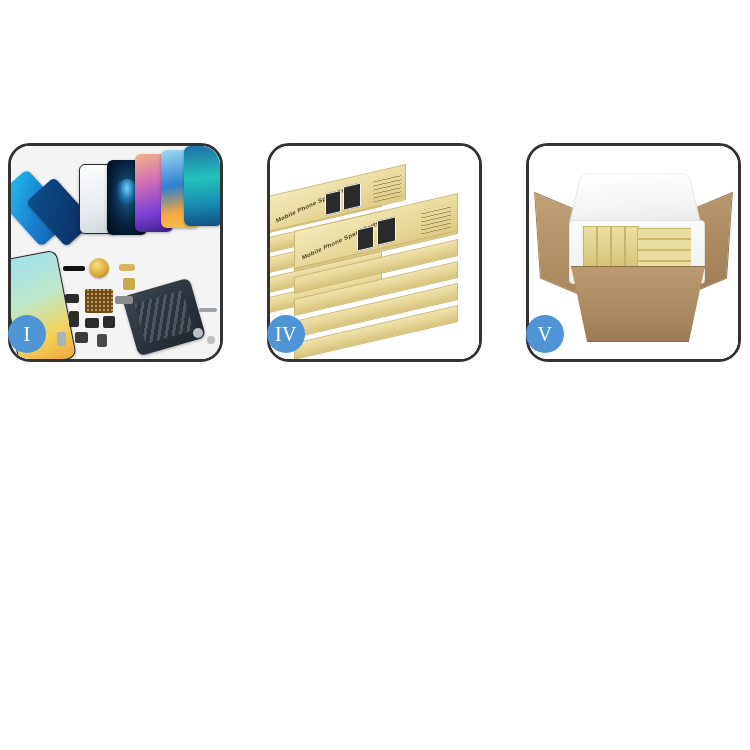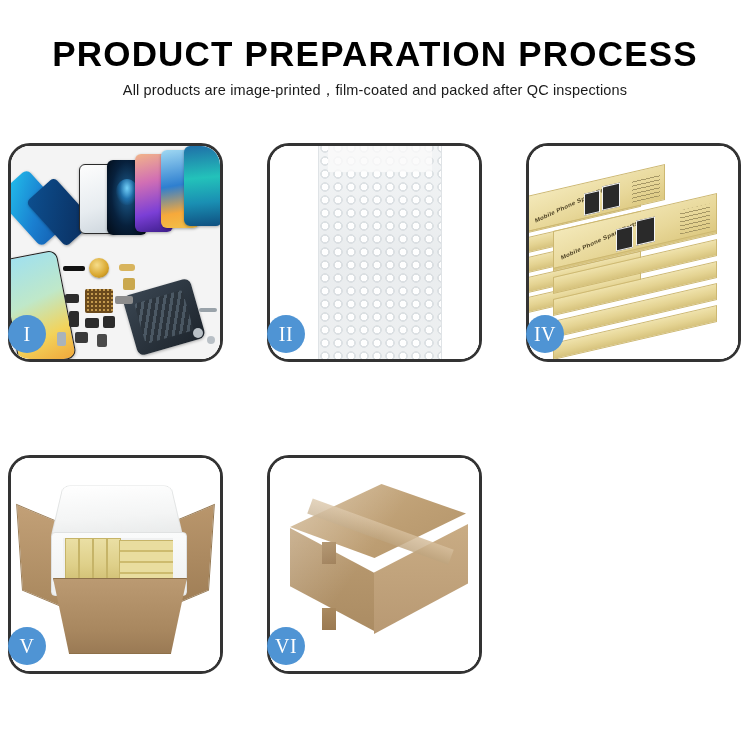--- a/index.html
+++ b/index.html
@@ -419,24 +419,20 @@
     position:absolute; left: 12px; top: 18px; width: 196px; height: 170px;
     background: linear-gradient(125deg, rgba(255,255,255,.35) 0%, rgba(255,255,255,0) 45%);
     pointer-events:none;
   }
 </style>
 </head>
 <body>
 
 <div class="page">
 
-  <div class="header">
-    <div class="title">PRODUCT PREPARATION PROCESS</div>
-    <div class="subtitle">All products are image-printed，film-coated and packed after QC inspections</div>
-  </div>
 
   <div class="grid">
 
     <div class="panel">
       <div class="panel-inner">
         <div class="scene-parts">
           <div class="ph ph-a"></div>
           <div class="ph ph-a2"></div>
           <div class="ph ph-front"></div>
           <div class="ph ph-jelly"></div>
@@ -459,37 +455,20 @@
           <div class="bit b10"></div>
           <div class="bit b11"></div>
           <div class="bit b12"></div>
           <div class="bit b13"></div>
           <div class="bit b14"></div>
         </div>
       </div>
       <div class="badge">I</div>
     </div>
 
-    <div class="panel">
-      <div class="panel-inner">
-        <div class="scene-bubble">
-          <div class="bb-screen"></div>
-          <div class="bb-gold1"></div>
-          <div class="bb-conn"></div>
-          <div class="bb-flex"></div>
-          <div class="bb-bar"></div>
-          <div class="bb-gold2"></div>
-          <div class="bb-gold3"></div>
-          <div class="bb-red"></div>
-          <div class="bubble-bag"></div>
-          <div class="bb-top-overlay"></div>
-        </div>
-      </div>
-      <div class="badge">II</div>
-    </div>
 
 
     <div class="panel">
       <div class="panel-inner">
         <div class="scene-stack">
           <div class="stack">
             <div class="sbox s-l5"></div>
             <div class="sbox s-l4"></div>
             <div class="sbox s-l3"></div>
             <div class="sbox s-l2"></div>
@@ -530,29 +509,15 @@
             <div class="c5-ybox" style="left:30px"></div>
             <div class="c5-ybox" style="left:44px"></div>
             <div class="c5-yflat"></div>
           </div>
           <div class="c5-body"></div>
         </div>
       </div>
       <div class="badge">V</div>
     </div>
 
-    <div class="panel">
-      <div class="panel-inner">
-        <div class="scene-sealed">
-          <div class="c6-top"></div>
-          <div class="c6-left"></div>
-          <div class="c6-right"></div>
-          <div class="c6-tape"></div>
-          <div class="c6-seam-a"></div>
-          <div class="c6-seam-b"></div>
-          <div class="c6-shine"></div>
-        </div>
-      </div>
-      <div class="badge">VI</div>
-    </div>
 
   </div>
 </div>
 
 </body></html>

